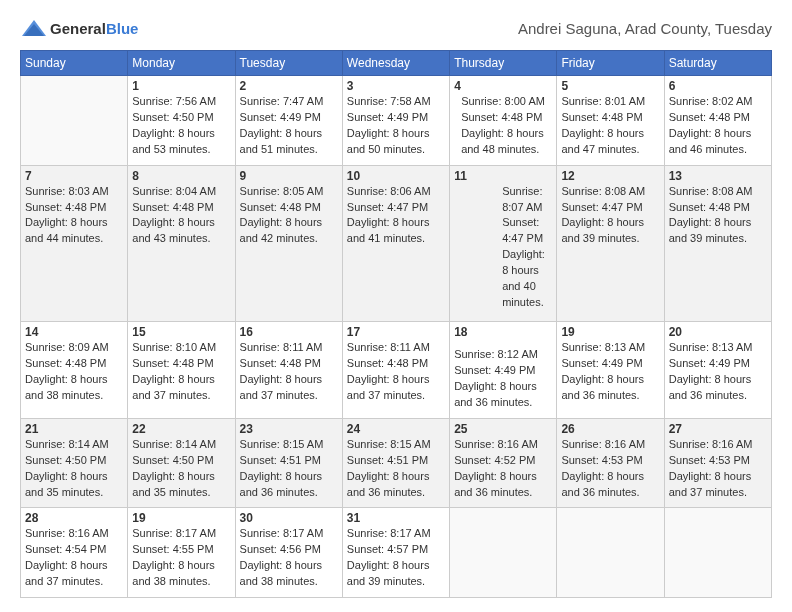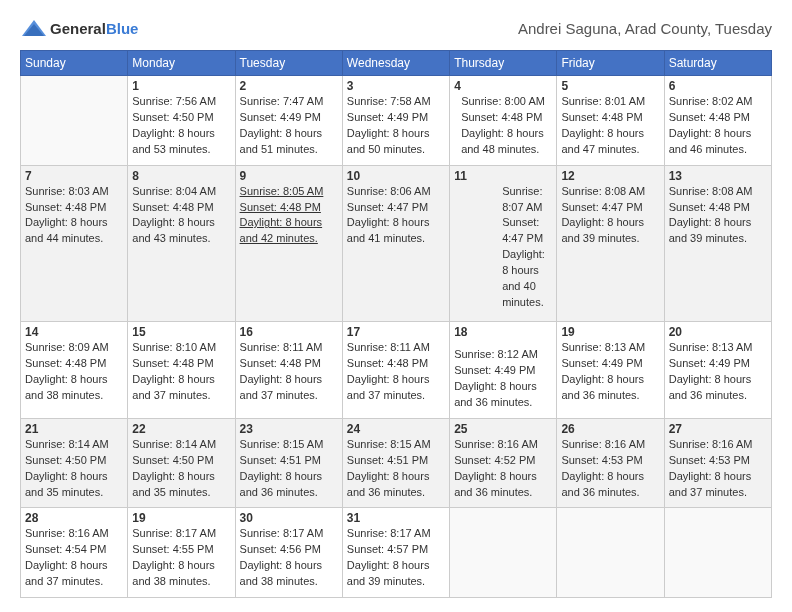--- a/index.html
+++ b/index.html
@@ -182,21 +182,21 @@
           </td>
           <td>
             <span class="day-number">8</span>
             <div class="day-info" style="white-space: pre-line;">Sunrise: 8:04 AM
 Sunset: 4:48 PM
 Daylight: 8 hours
 and 43 minutes.</div>
           </td>
           <td>
             <span class="day-number">9</span>
-            <div class="day-info" style="white-space: pre-line; text-decoration: underline;">Sunrise: 8:05 AM
+            <div class="day-info" style="white-space: pre-line;">Sunrise: 8:05 AM
 Sunset: 4:48 PM
 Daylight: 8 hours
 and 42 minutes.</div>
           </td>
           <td>
             <span class="day-number">10</span>
             <div class="day-info" style="white-space: pre-line;">Sunrise: 8:06 AM
 Sunset: 4:47 PM
 Daylight: 8 hours
 and 41 minutes.</div>

